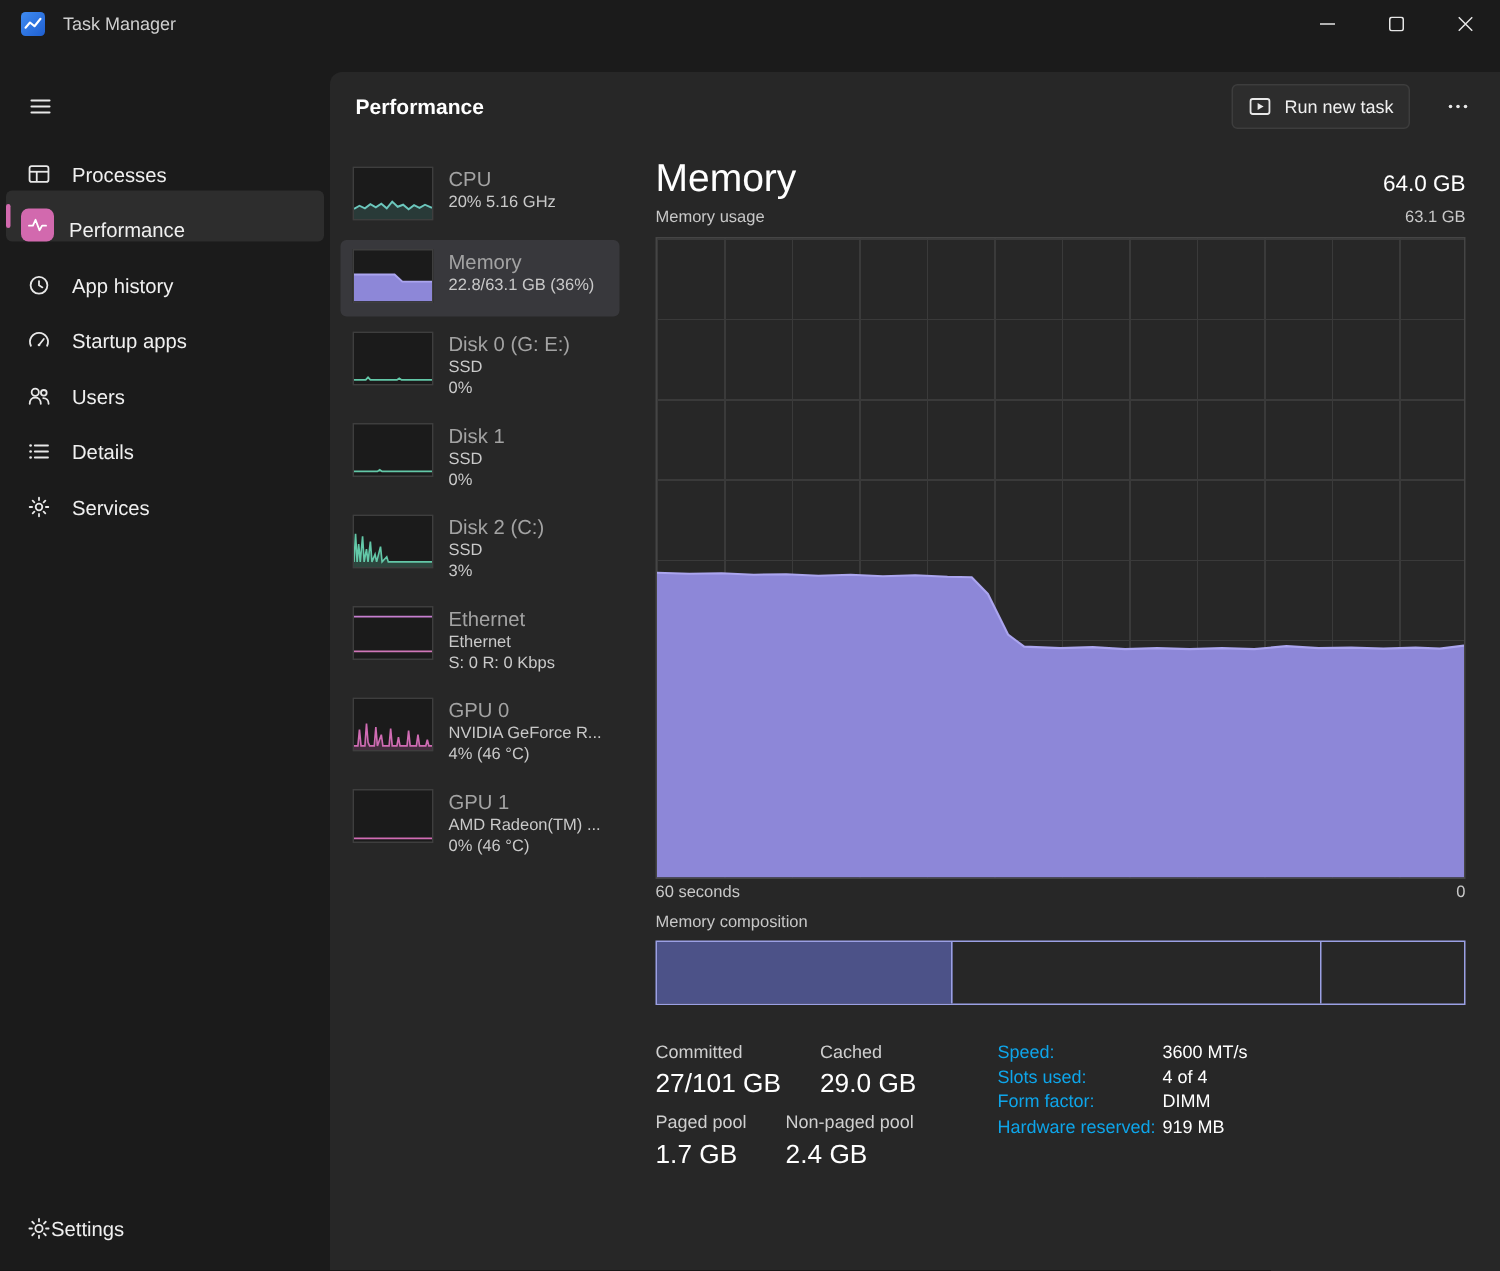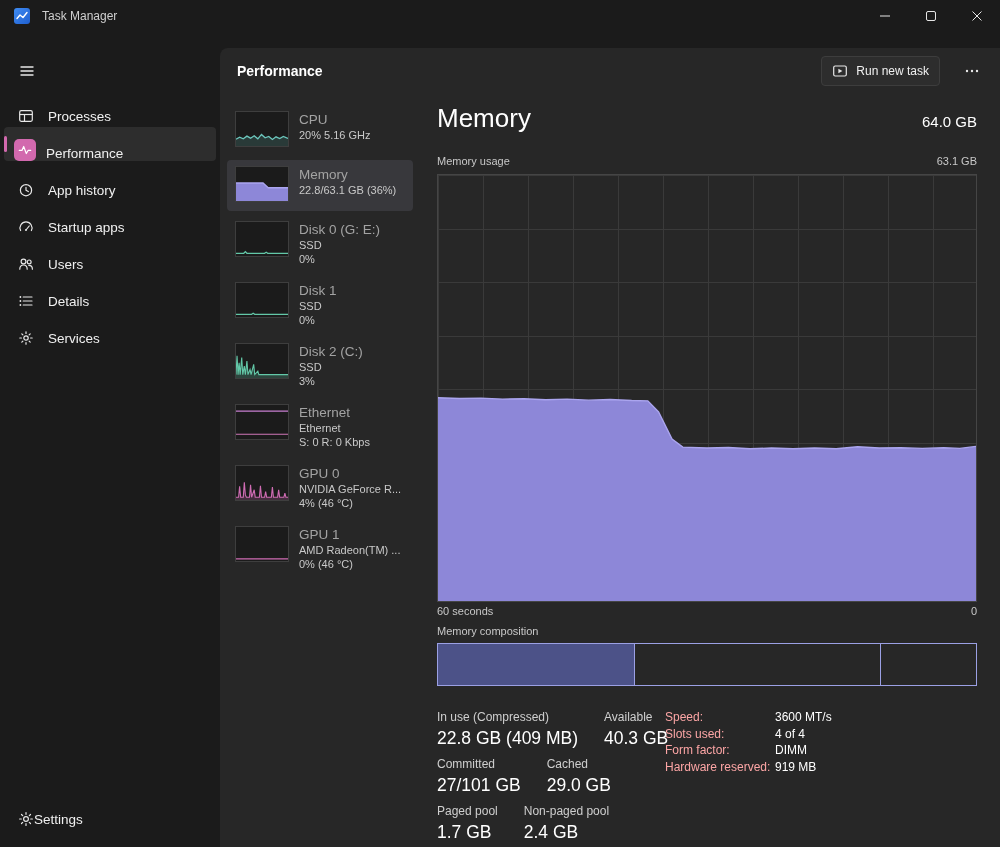--- a/index.html
+++ b/index.html
@@ -43,40 +43,40 @@
   .perf-text { margin-left:10px; min-width:0; }
   .pname { font-size:13.5px; line-height:17px; color:#a3a3a3; white-space:nowrap; }
   .psub { font-size:11px; line-height:14px; color:#c9c9c9; white-space:nowrap; }
 
   
   .detail { position:absolute; left:217px; top:54px; width:540px; }
   .detail-title-row { display:flex; justify-content:space-between; align-items:baseline; height:32px; line-height:32px; }
   .detail-title { font-size:26px; font-weight:normal; color:#fff; }
   .detail-total { font-size:15px; color:#fff; }
   .usage-row, .x-row { display:flex; justify-content:space-between; font-size:11px; line-height:14px; color:#c8c8c8; }
-  .usage-row { margin-top:20px; }
+  .usage-row { margin-top:4px; }
   .chart { margin-top:6px; position:relative; width:540px; height:428px; border:1px solid #454545;
            background-image:
              repeating-linear-gradient(to right, #3a3a3a 0 1px, transparent 1px 45px),
              repeating-linear-gradient(to bottom, #3a3a3a 0 1px, transparent 1px 53.5px); }
   .chart svg { position:absolute; inset:0; width:100%; height:100%; }
   .x-row { margin-top:2px; }
   .comp-label { margin-top:6px; font-size:11px; line-height:14px; color:#c8c8c8; }
   .comp-bar { margin-top:5px; width:540px; height:43px; border:1px solid #9ba0e4; display:flex; }
   .comp-seg { height:100%; border-right:1px solid #9ba0e4; }
   .comp-seg:last-child { border-right:none; }
   .comp-seg.filled { background:#4c5288; }
 
   
   .stats { position:relative; margin-top:24px; }
   .stat-row { display:flex; gap:26px; margin-bottom:8px; }
   .stat-lbl { font-size:12px; line-height:14px; color:#cfcfcf; margin-bottom:3px; }
   .stat-val { font-size:17.5px; line-height:22px; color:#fff; white-space:nowrap; }
   .detail-grid { position:absolute; left:228px; top:1px; display:grid; grid-template-columns:110px auto; row-gap:3px; font-size:12px; line-height:13.5px; }
-  .dg-lbl { color:#fca5a5; }
+  .dg-lbl { color:#0ea5e9; }
   .dg-val { color:#fff; }
 
   svg.ic { display:block; }
 </style>
 </head>
 <body>
 
 <div class="window">
 
   <div class="titlebar">
@@ -374,30 +374,20 @@
       <div class="comp-label">Memory composition</div>
 
       <div class="comp-bar">
         <div class="comp-seg filled" style="width: 36.6%;"></div>
         <div class="comp-seg" style="width: 45.8%;"></div>
         <div class="comp-seg" style="width: 17.6%;"></div>
       </div>
 
       <div class="stats">
 
-        <div class="stat-row">
-          <div class="stat-cell">
-            <div class="stat-lbl">In use (Compressed)</div>
-            <div class="stat-val">22.8 GB (409 MB)</div>
-          </div>
-          <div class="stat-cell">
-            <div class="stat-lbl">Available</div>
-            <div class="stat-val">40.3 GB</div>
-          </div>
-        </div>
 
         <div class="stat-row">
           <div class="stat-cell">
             <div class="stat-lbl">Committed</div>
             <div class="stat-val">27/101 GB</div>
           </div>
           <div class="stat-cell">
             <div class="stat-lbl">Cached</div>
             <div class="stat-val">29.0 GB</div>
           </div>

